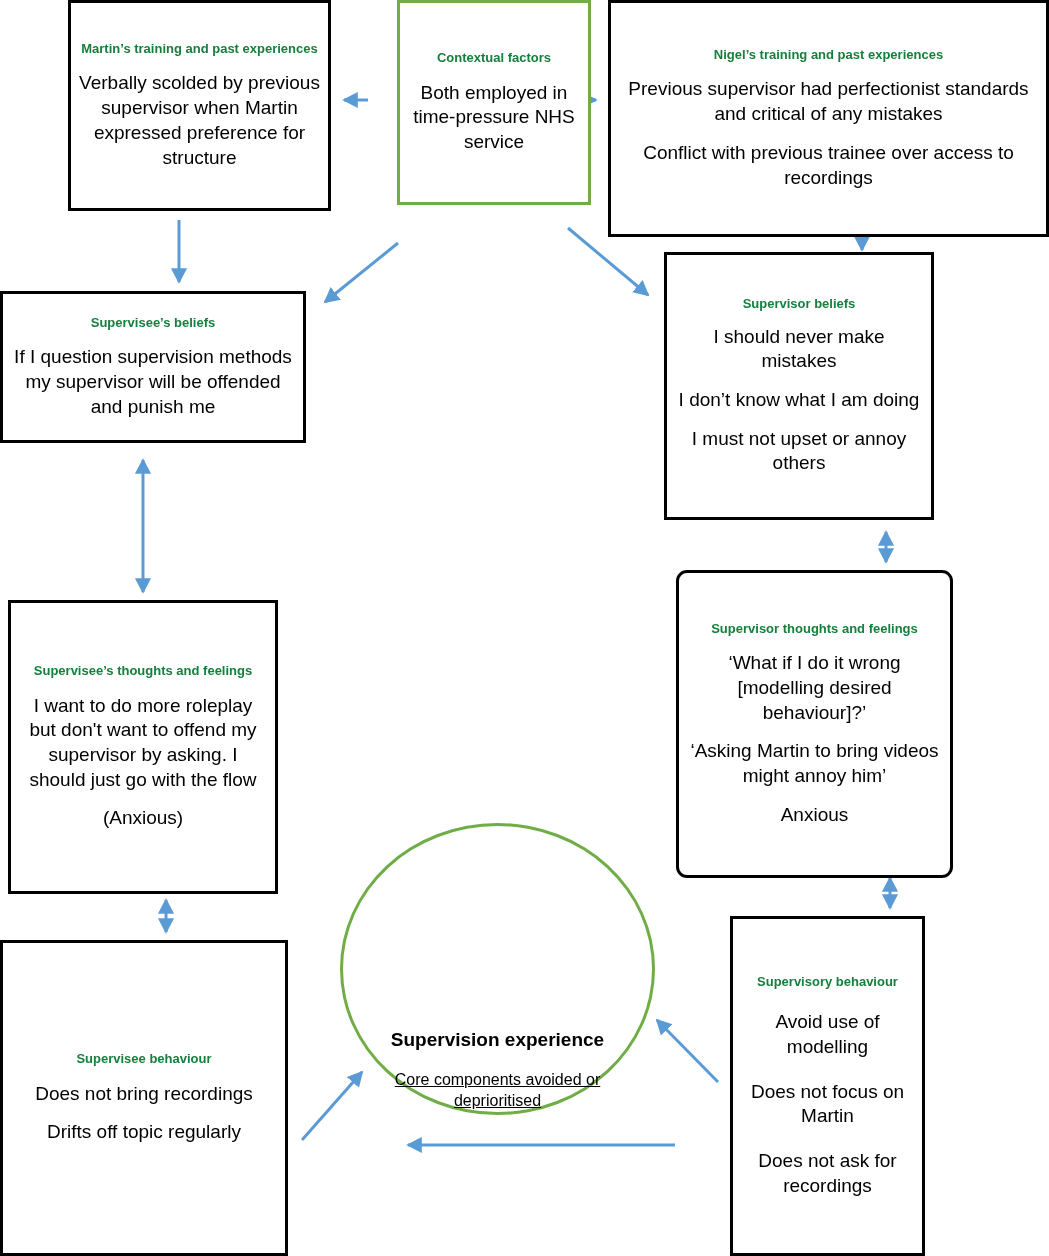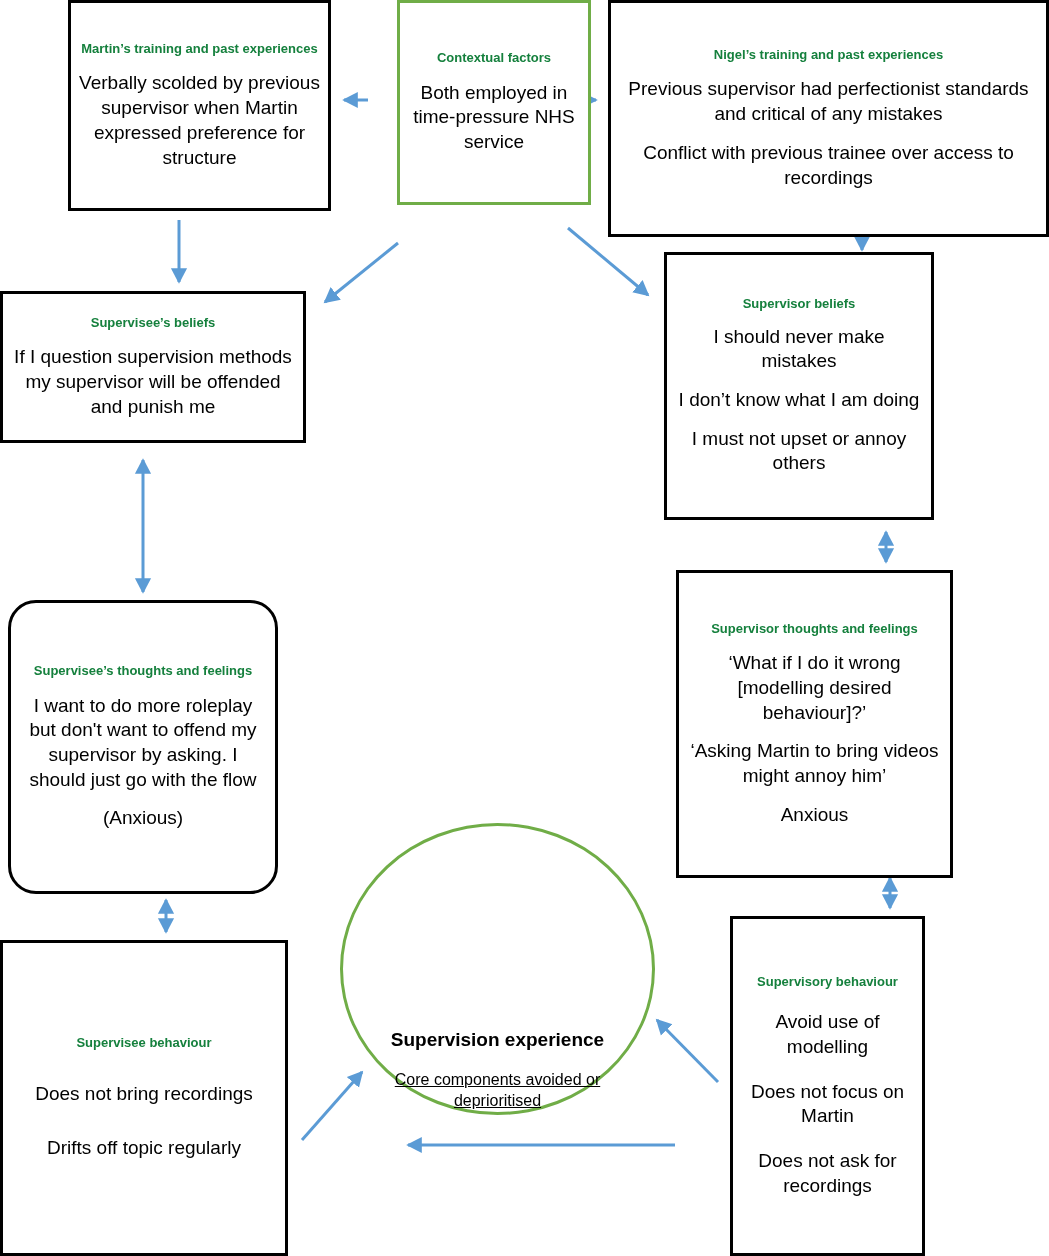--- a/index.html
+++ b/index.html
@@ -163,34 +163,34 @@
     <div class="para">If I question supervision methods my supervisor will be offended and punish me</div>
   </div>
 
   <div class="box" style="left:664px; top:252px; width:270px; height:268px; padding:20px 8px;">
     <div class="title tight">Supervisor beliefs</div>
     <div class="para">I should never make mistakes</div>
     <div class="para">I don’t know what I am doing</div>
     <div class="para">I must not upset or annoy others</div>
   </div>
 
-  <div class="box" style="left:8px; top:600px; width:270px; height:294px; padding:4px 8px;border-radius:28px;">
+  <div class="box" style="left:8px; top:600px; width:270px; height:294px; padding:4px 8px;">
     <div class="title">Supervisee’s thoughts and feelings</div>
     <div class="para">I want to do more roleplay but don't want to offend my supervisor by asking. I should just go with the flow</div>
     <div class="para">(Anxious)</div>
   </div>
 
-  <div class="box" style="left:676px; top:570px; width:277px; height:308px; padding:4px 8px;">
+  <div class="box" style="left:676px; top:570px; width:277px; height:308px; padding:4px 8px;border-radius:11px;">
     <div class="title">Supervisor thoughts and feelings</div>
     <div class="para">‘What if I do it wrong [modelling desired behaviour]?’</div>
     <div class="para">‘Asking Martin to bring videos might annoy him’</div>
     <div class="para">Anxious</div>
   </div>
 
-  <div class="box" style="left:0px; top:940px; width:288px; height:316px; padding:4px 2px;gap:16px;">
+  <div class="box" style="left:0px; top:940px; width:288px; height:316px; padding:4px 2px;">
     <div class="title">Supervisee behaviour</div>
     <div class="para">Does not bring recordings</div>
     <div class="para">Drifts off topic regularly</div>
   </div>
 
   <div class="box" style="left:730px; top:916px; width:195px; height:340px; padding:4px 6px;gap:6px;">
     <div class="title">Supervisory behaviour</div>
     <div class="para">Avoid use of modelling</div>
     <div class="para">Does not focus on Martin</div>
     <div class="para">Does not ask for recordings</div>

